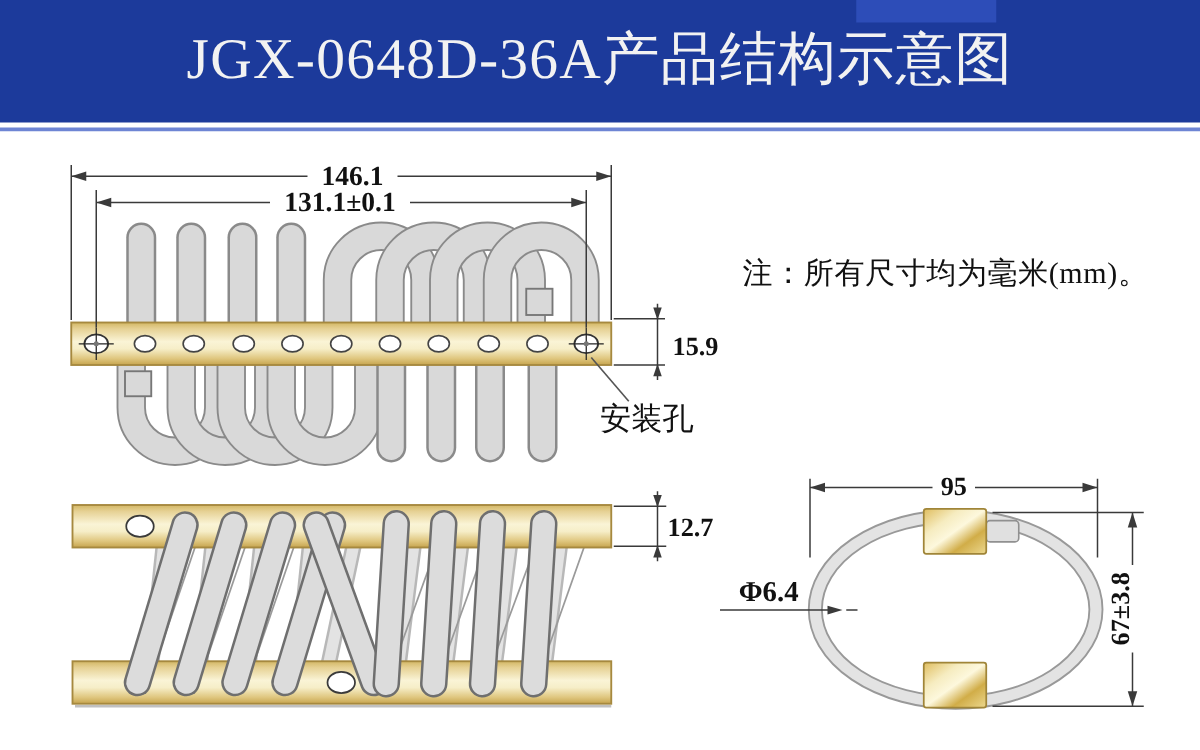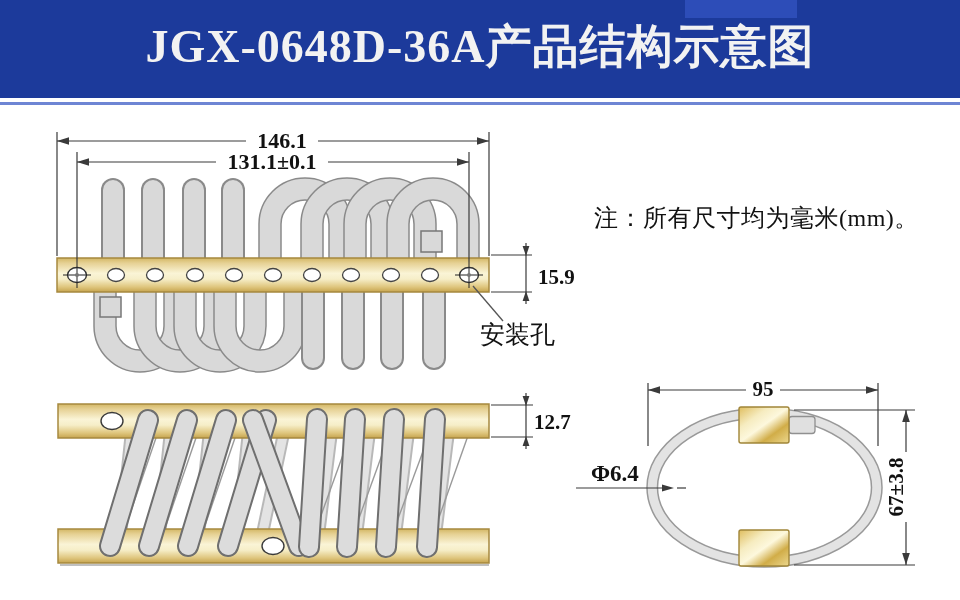--- a/index.html
+++ b/index.html
@@ -2,21 +2,21 @@
 <html><head>
 <meta charset="utf-8">
 <style>
   html,body{margin:0;padding:0;background:#ffffff;}
   .stage{position:relative;width:960px;height:600px;background:#ffffff;overflow:hidden;
          font-family:"Liberation Serif",serif;}
   .header{position:absolute;top:0;left:0;width:960px;height:98px;background:#1c3a9b;}
   .header-patch{position:absolute;top:0;left:685px;width:112px;height:18px;background:#2d4db8;}
   .header-underline{position:absolute;top:102px;left:0;width:960px;height:3px;background:#6e85d4;}
   .title{position:absolute;top:16px;left:0;width:960px;text-align:center;
-         font-size:46px;letter-spacing:1px;color:#f2f2f2;font-weight:700;}
+         font-size:46px;letter-spacing:1px;color:#f2f2f2;font-weight:400;}
   svg{position:absolute;top:0;left:0;}
   .dimtxt{font-family:"Liberation Serif",serif;font-weight:bold;fill:#111111;}
   .cntxt{font-family:"Liberation Serif",serif;fill:#111111;}
 </style>
 </head>
 <body>
 
 <div class="stage">
 
   <div class="header">

